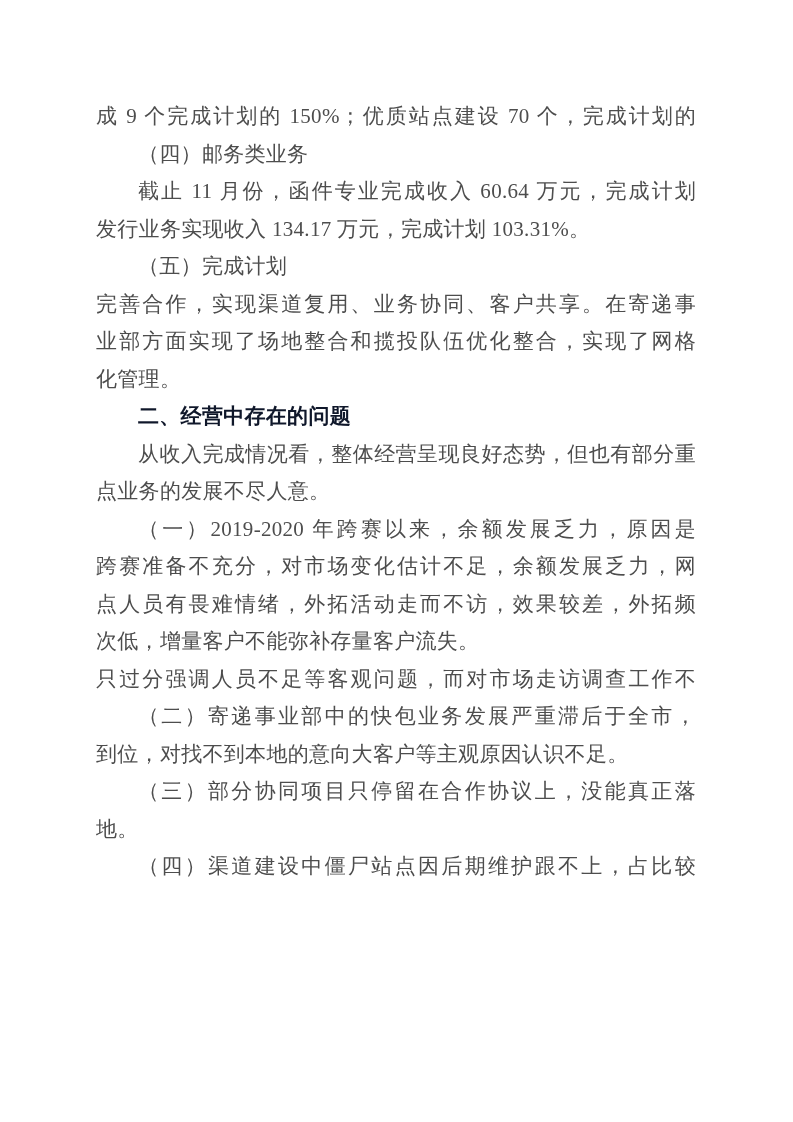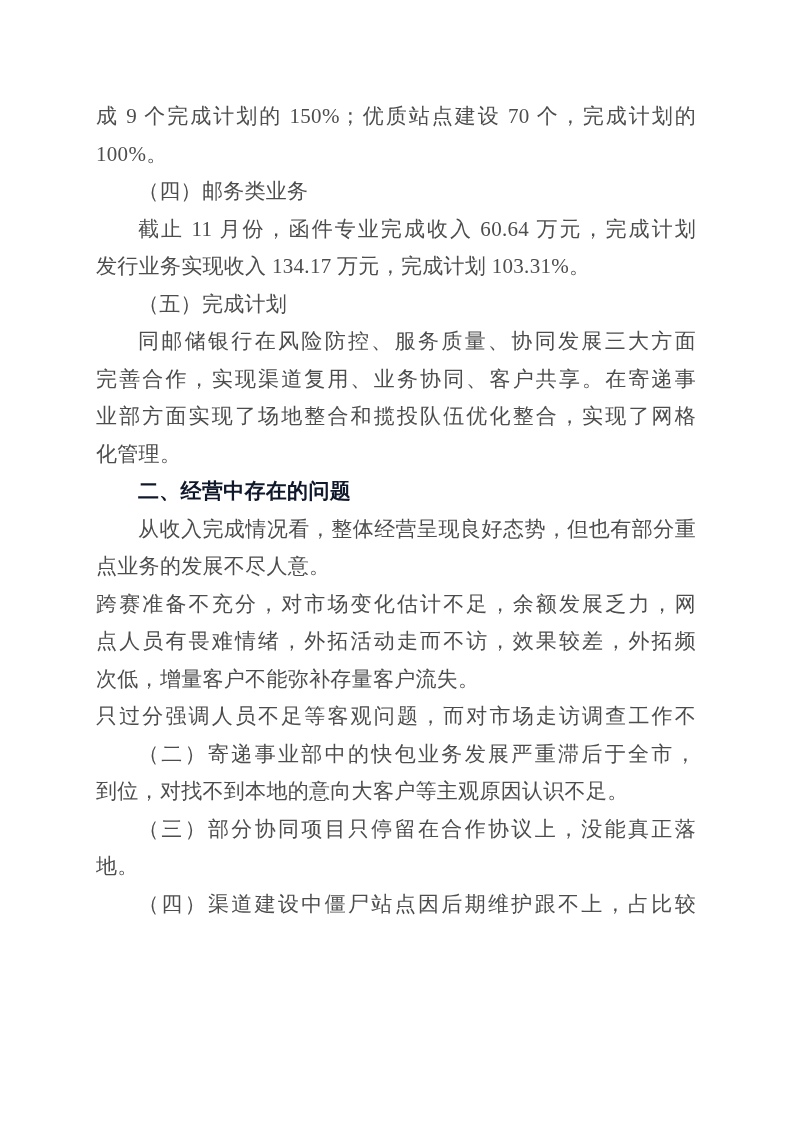--- a/index.html
+++ b/index.html
@@ -43,32 +43,31 @@
     font-weight: bold;
     color: #0f172a;
   }
 </style>
 </head>
 <body>
 
 <div class="page">
   <div class="content">
     <div class="jl">成 9 个完成计划的 150%；优质站点建设 70 个，完成计划的</div>
-    <div class="el">100%。</div>
     <div class="el ind">（四）邮务类业务</div>
     <div class="jl ind">截止 11 月份，函件专业完成收入 60.64 万元，完成计划</div>
     <div class="el">发行业务实现收入 134.17 万元，完成计划 103.31%。</div>
     <div class="el ind">（五）完成计划</div>
-    <div class="jl ind">同邮储银行在风险防控、服务质量、协同发展三大方面</div>
     <div class="jl">完善合作，实现渠道复用、业务协同、客户共享。在寄递事</div>
     <div class="jl">业部方面实现了场地整合和揽投队伍优化整合，实现了网格</div>
     <div class="el">化管理。</div>
     <div class="el ind heading">二、经营中存在的问题</div>
     <div class="jl ind">从收入完成情况看，整体经营呈现良好态势，但也有部分重</div>
     <div class="el">点业务的发展不尽人意。</div>
+    <div class="jl ind">（一）2019-2020 年跨赛以来，余额发展乏力，原因是</div>
     <div class="jl">跨赛准备不充分，对市场变化估计不足，余额发展乏力，网</div>
     <div class="jl">点人员有畏难情绪，外拓活动走而不访，效果较差，外拓频</div>
     <div class="el">次低，增量客户不能弥补存量客户流失。</div>
     <div class="jl">只过分强调人员不足等客观问题，而对市场走访调查工作不</div>
     <div class="jl ind">（二）寄递事业部中的快包业务发展严重滞后于全市，</div>
     <div class="el">到位，对找不到本地的意向大客户等主观原因认识不足。</div>
     <div class="jl ind">（三）部分协同项目只停留在合作协议上，没能真正落</div>
     <div class="el">地。</div>
     <div class="jl ind">（四）渠道建设中僵尸站点因后期维护跟不上，占比较</div>
   </div>

